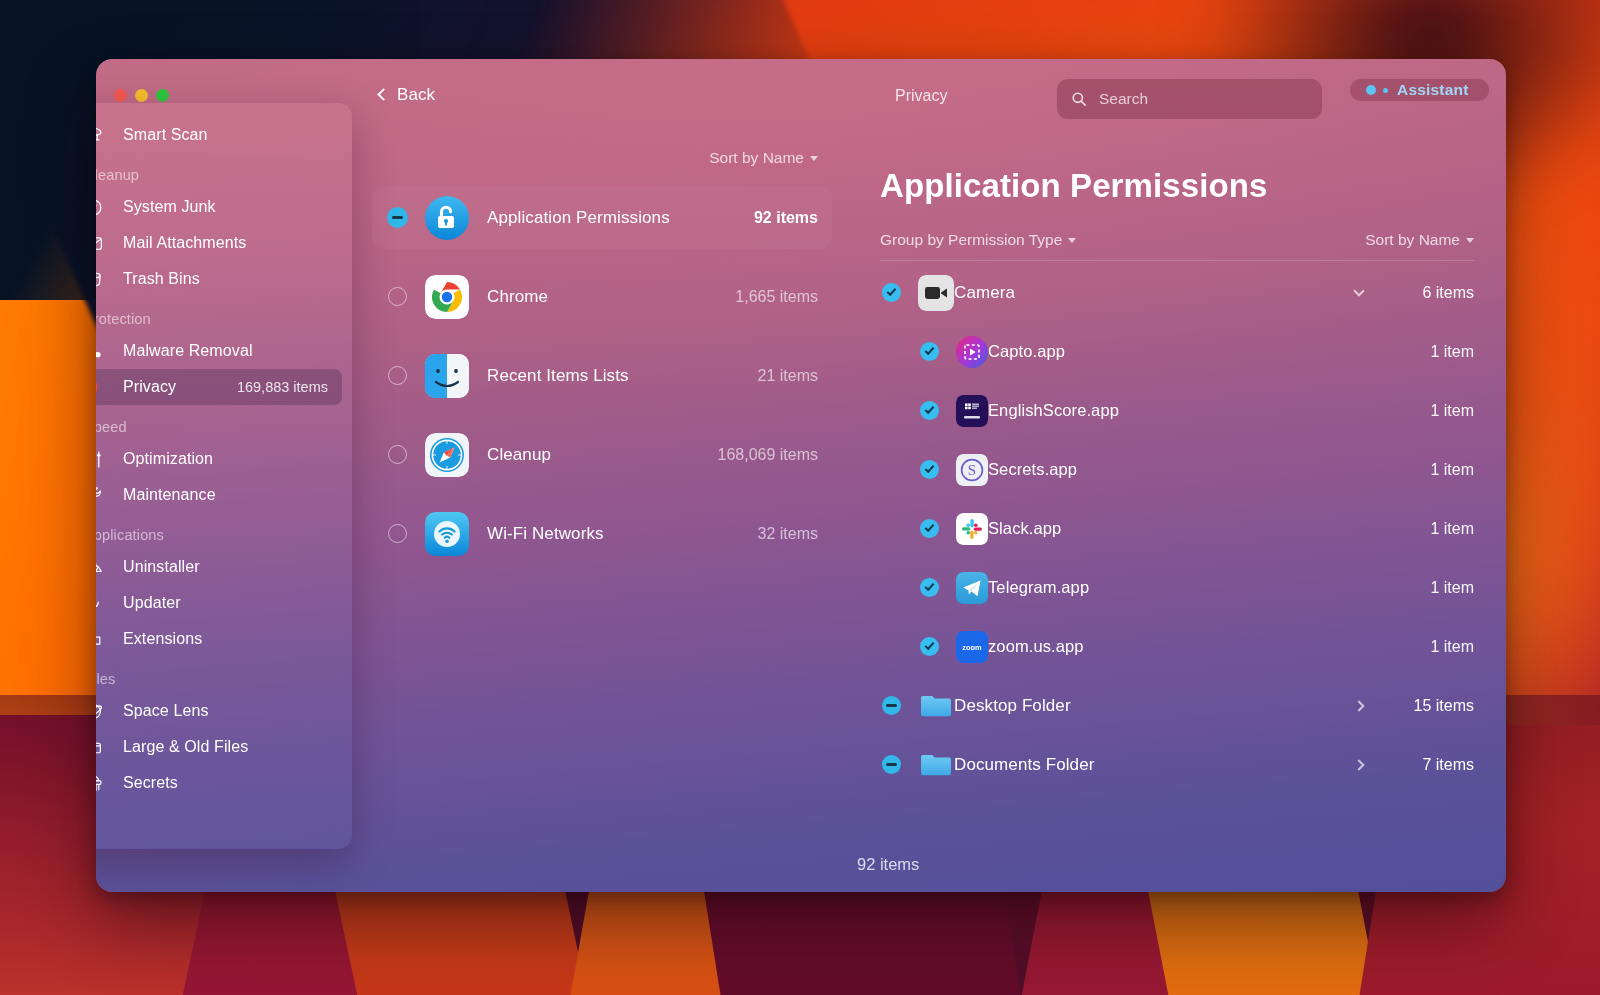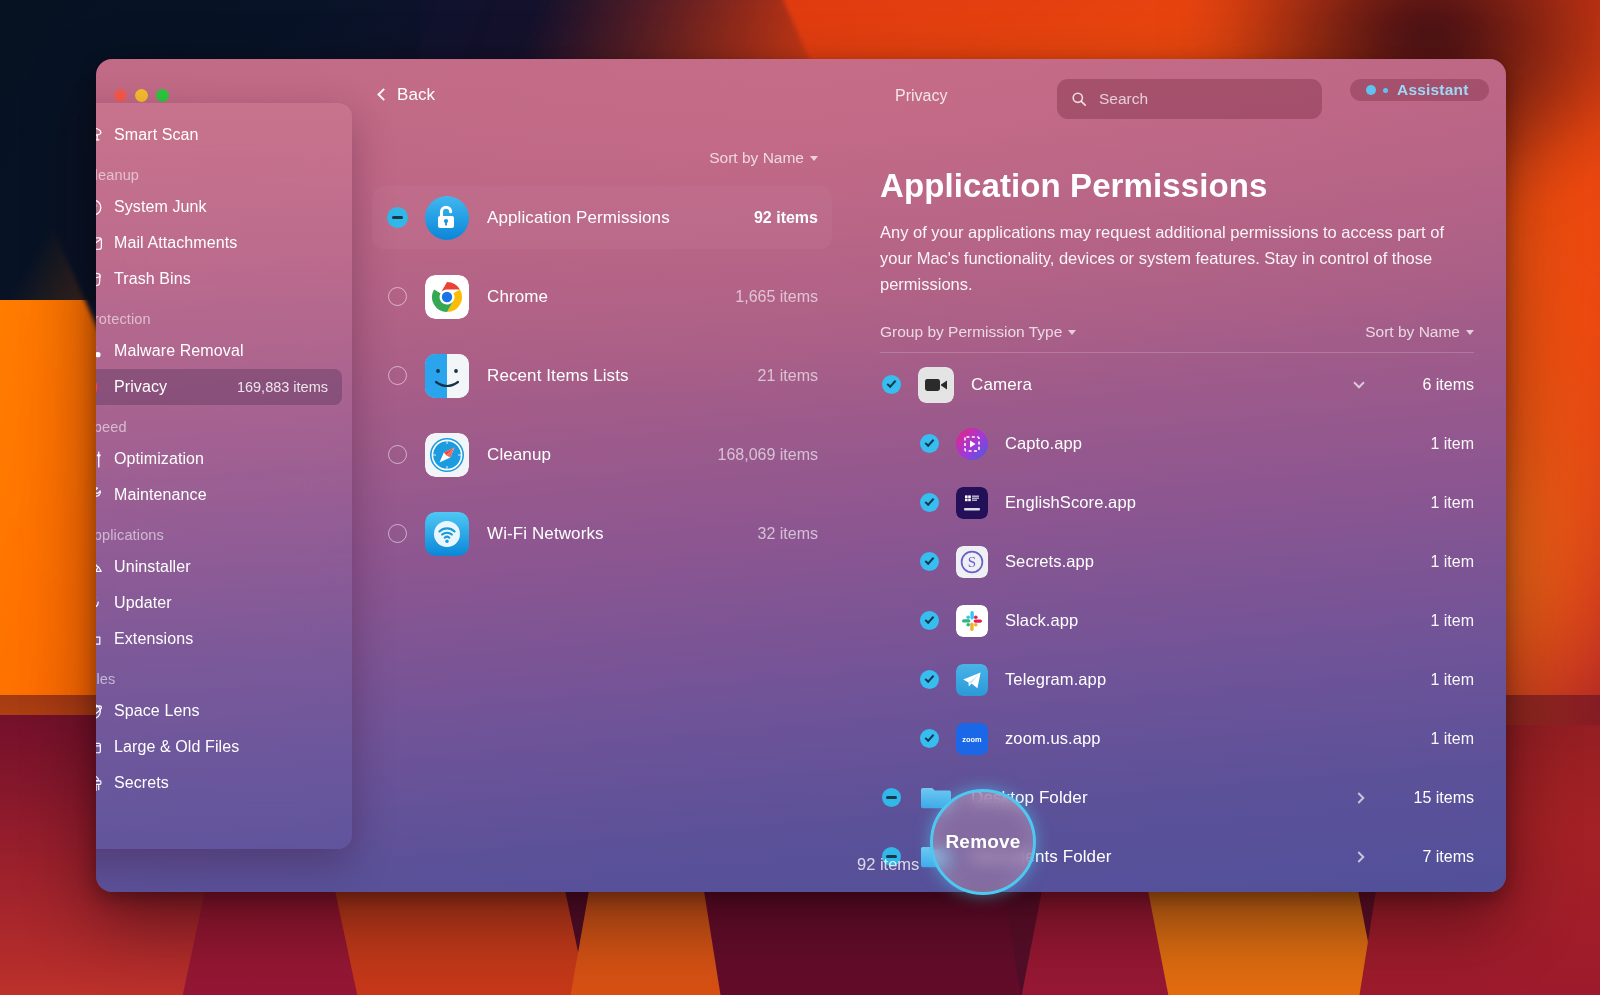--- a/index.html
+++ b/index.html
@@ -182,21 +182,21 @@
     font-size: 14.5px;
     padding: 14px 0 6px 18px;
     letter-spacing: .15px;
   }
   .nav-item {
     display:flex; align-items:center;
     height: 36px;
     padding: 0 14px 0 16px;
     border-radius: 8px;
     cursor: pointer;
-    gap: 10px;
+    gap: 19px;
   }
   .nav-item.active { background: rgba(90,55,95,.42); }
   .nav-ico { width: 22px; height: 22px; flex: none; display:flex; align-items:center; justify-content:center; }
   .nav-label { color:#fff; font-size: 16px; white-space: nowrap; letter-spacing:.1px; }
   .nav-count { margin-left:auto; color: rgba(255,255,255,.85); font-size: 14.5px; white-space: nowrap; }
 
   
   #midcol {
     position:absolute; left: 276px; top: 80px; width: 460px; bottom: 0;
     z-index: 4;
@@ -253,21 +253,21 @@
   }
   .d-ctrl.right { margin-left:auto; }
   .d-divider { height: 1px; background: rgba(255,255,255,.18); margin-top: 11px; }
 
   .perm-list { margin-top: 2px; }
   .perm-row { display:flex; align-items:center; height: 59px; cursor:pointer; }
   .perm-row.child { padding-left: 38px; }
   .perm-ck { width: 22px; flex:none; display:flex; justify-content:center; }
   .perm-icon { width: 36px; height: 36px; margin-left: 16px; flex:none; border-radius: 8px; overflow:hidden; position:relative; }
   .perm-row.child .perm-icon { width: 32px; height: 32px; border-radius: 7px; }
-  .perm-name { color:#fff; font-size: 17px; margin-left: 17px; letter-spacing:.1px; }
+  .perm-name { color:#fff; font-size: 17px; letter-spacing:.1px; }
   .perm-row.child .perm-name { font-size: 16.5px; }
   .perm-arrow { margin-left:auto; width: 22px; display:flex; justify-content:center; opacity:.78; }
   .perm-count { width: 104px; text-align: right; color:#fff; font-size: 16px; }
   .perm-row.child .perm-count { color: rgba(255,255,255,.95); }
   .chev-down-s {
     width:8px;height:8px;border-right:2px solid rgba(255,255,255,.85);
     border-bottom:2px solid rgba(255,255,255,.85); transform: rotate(45deg); margin-top:-4px;
   }
   .chev-right-s {
     width:8px;height:8px;border-right:2px solid rgba(255,255,255,.85);
@@ -637,21 +637,20 @@
             </svg>
           </span>
           <span class="mid-name">Wi-Fi Networks</span>
           <span class="mid-count">32 items</span>
         </div>
       </div>
     </div>
 
     <div id="detail">
       <div class="d-title">Application Permissions</div>
-      <div class="d-desc">Any of your applications may request additional permissions to access part of your Mac's functionality, devices or system features. Stay in control of those permissions.</div>
 
       <div class="d-controls">
         <div class="d-ctrl">
           <span>Group by Permission Type</span>
           <span class="tri-down"></span>
         </div>
         <div class="d-ctrl right">
           <span>Sort by Name</span>
           <span class="tri-down"></span>
         </div>
@@ -864,16 +863,13 @@
               <span class="chev-right-s"></span>
             </span>
           <span class="perm-count">7 items</span>
         </div>
       </div>
     </div>
 
     <div class="bottom-items">92 items</div>
   </div>
 
-  <div class="remove-wrap" style="left:930px; transform:none; bottom:100px;">
-    <div class="remove-btn">Remove</div>
-  </div>
 </div>
 
 </body></html>

